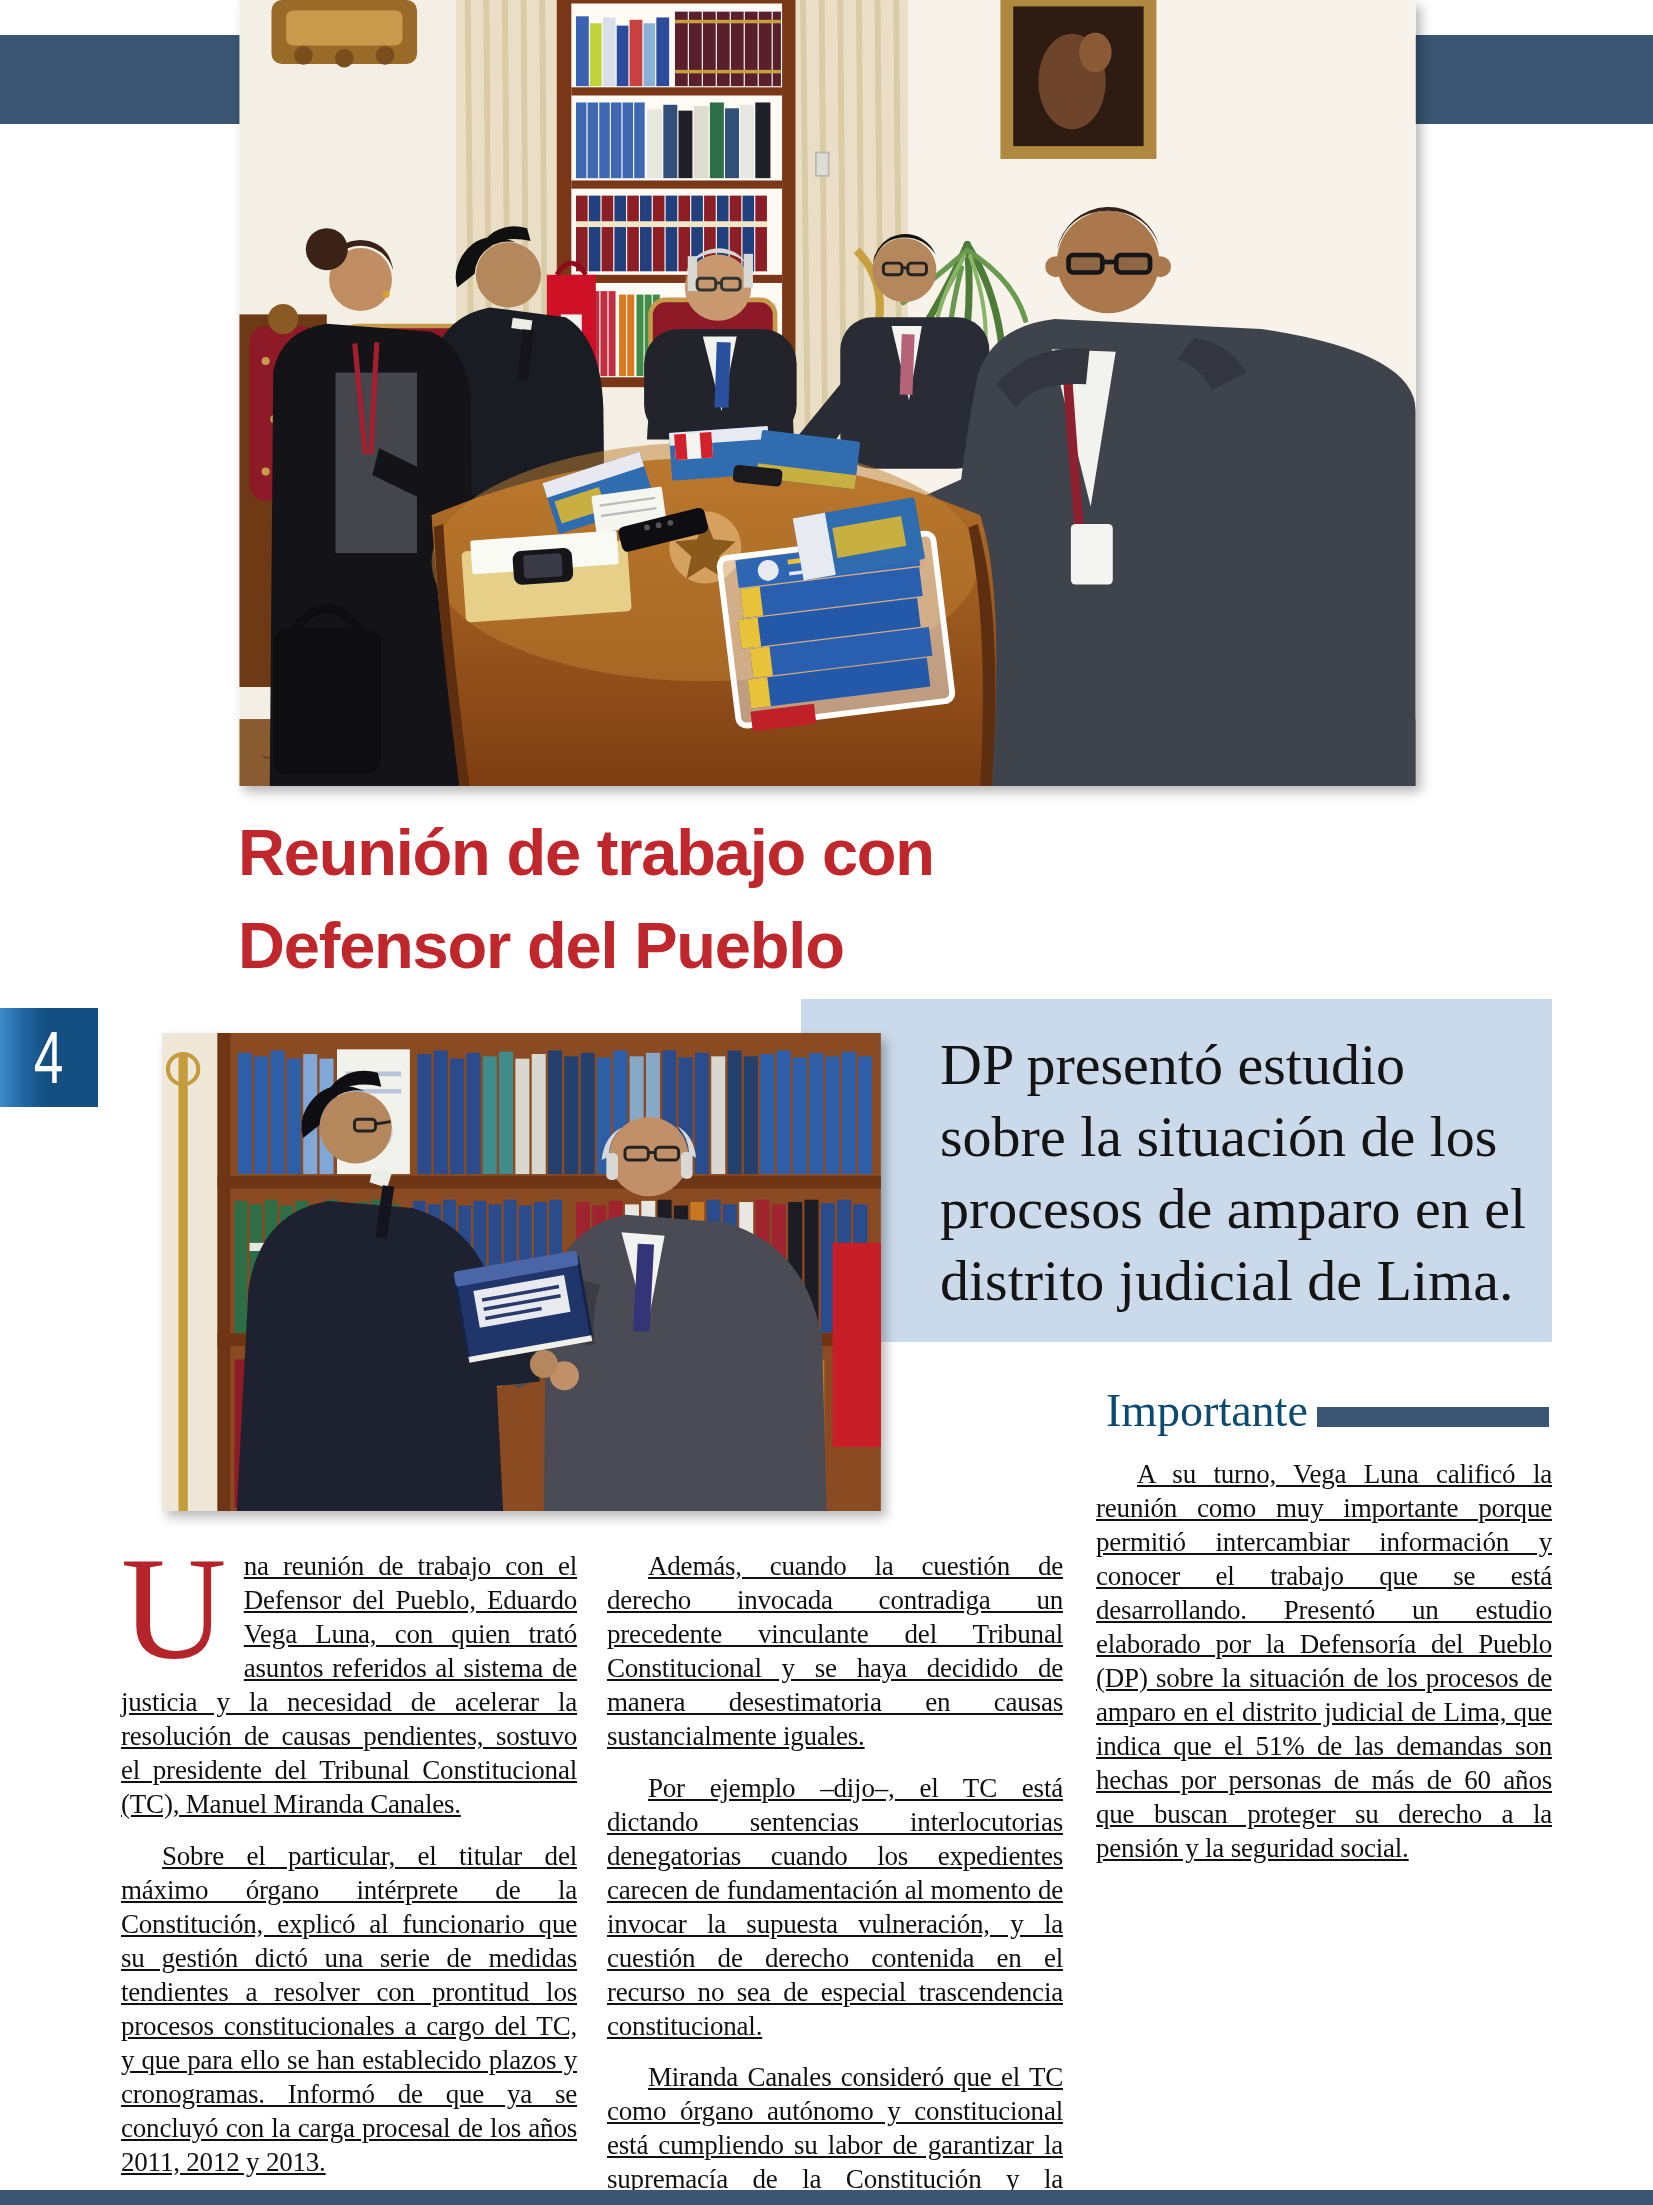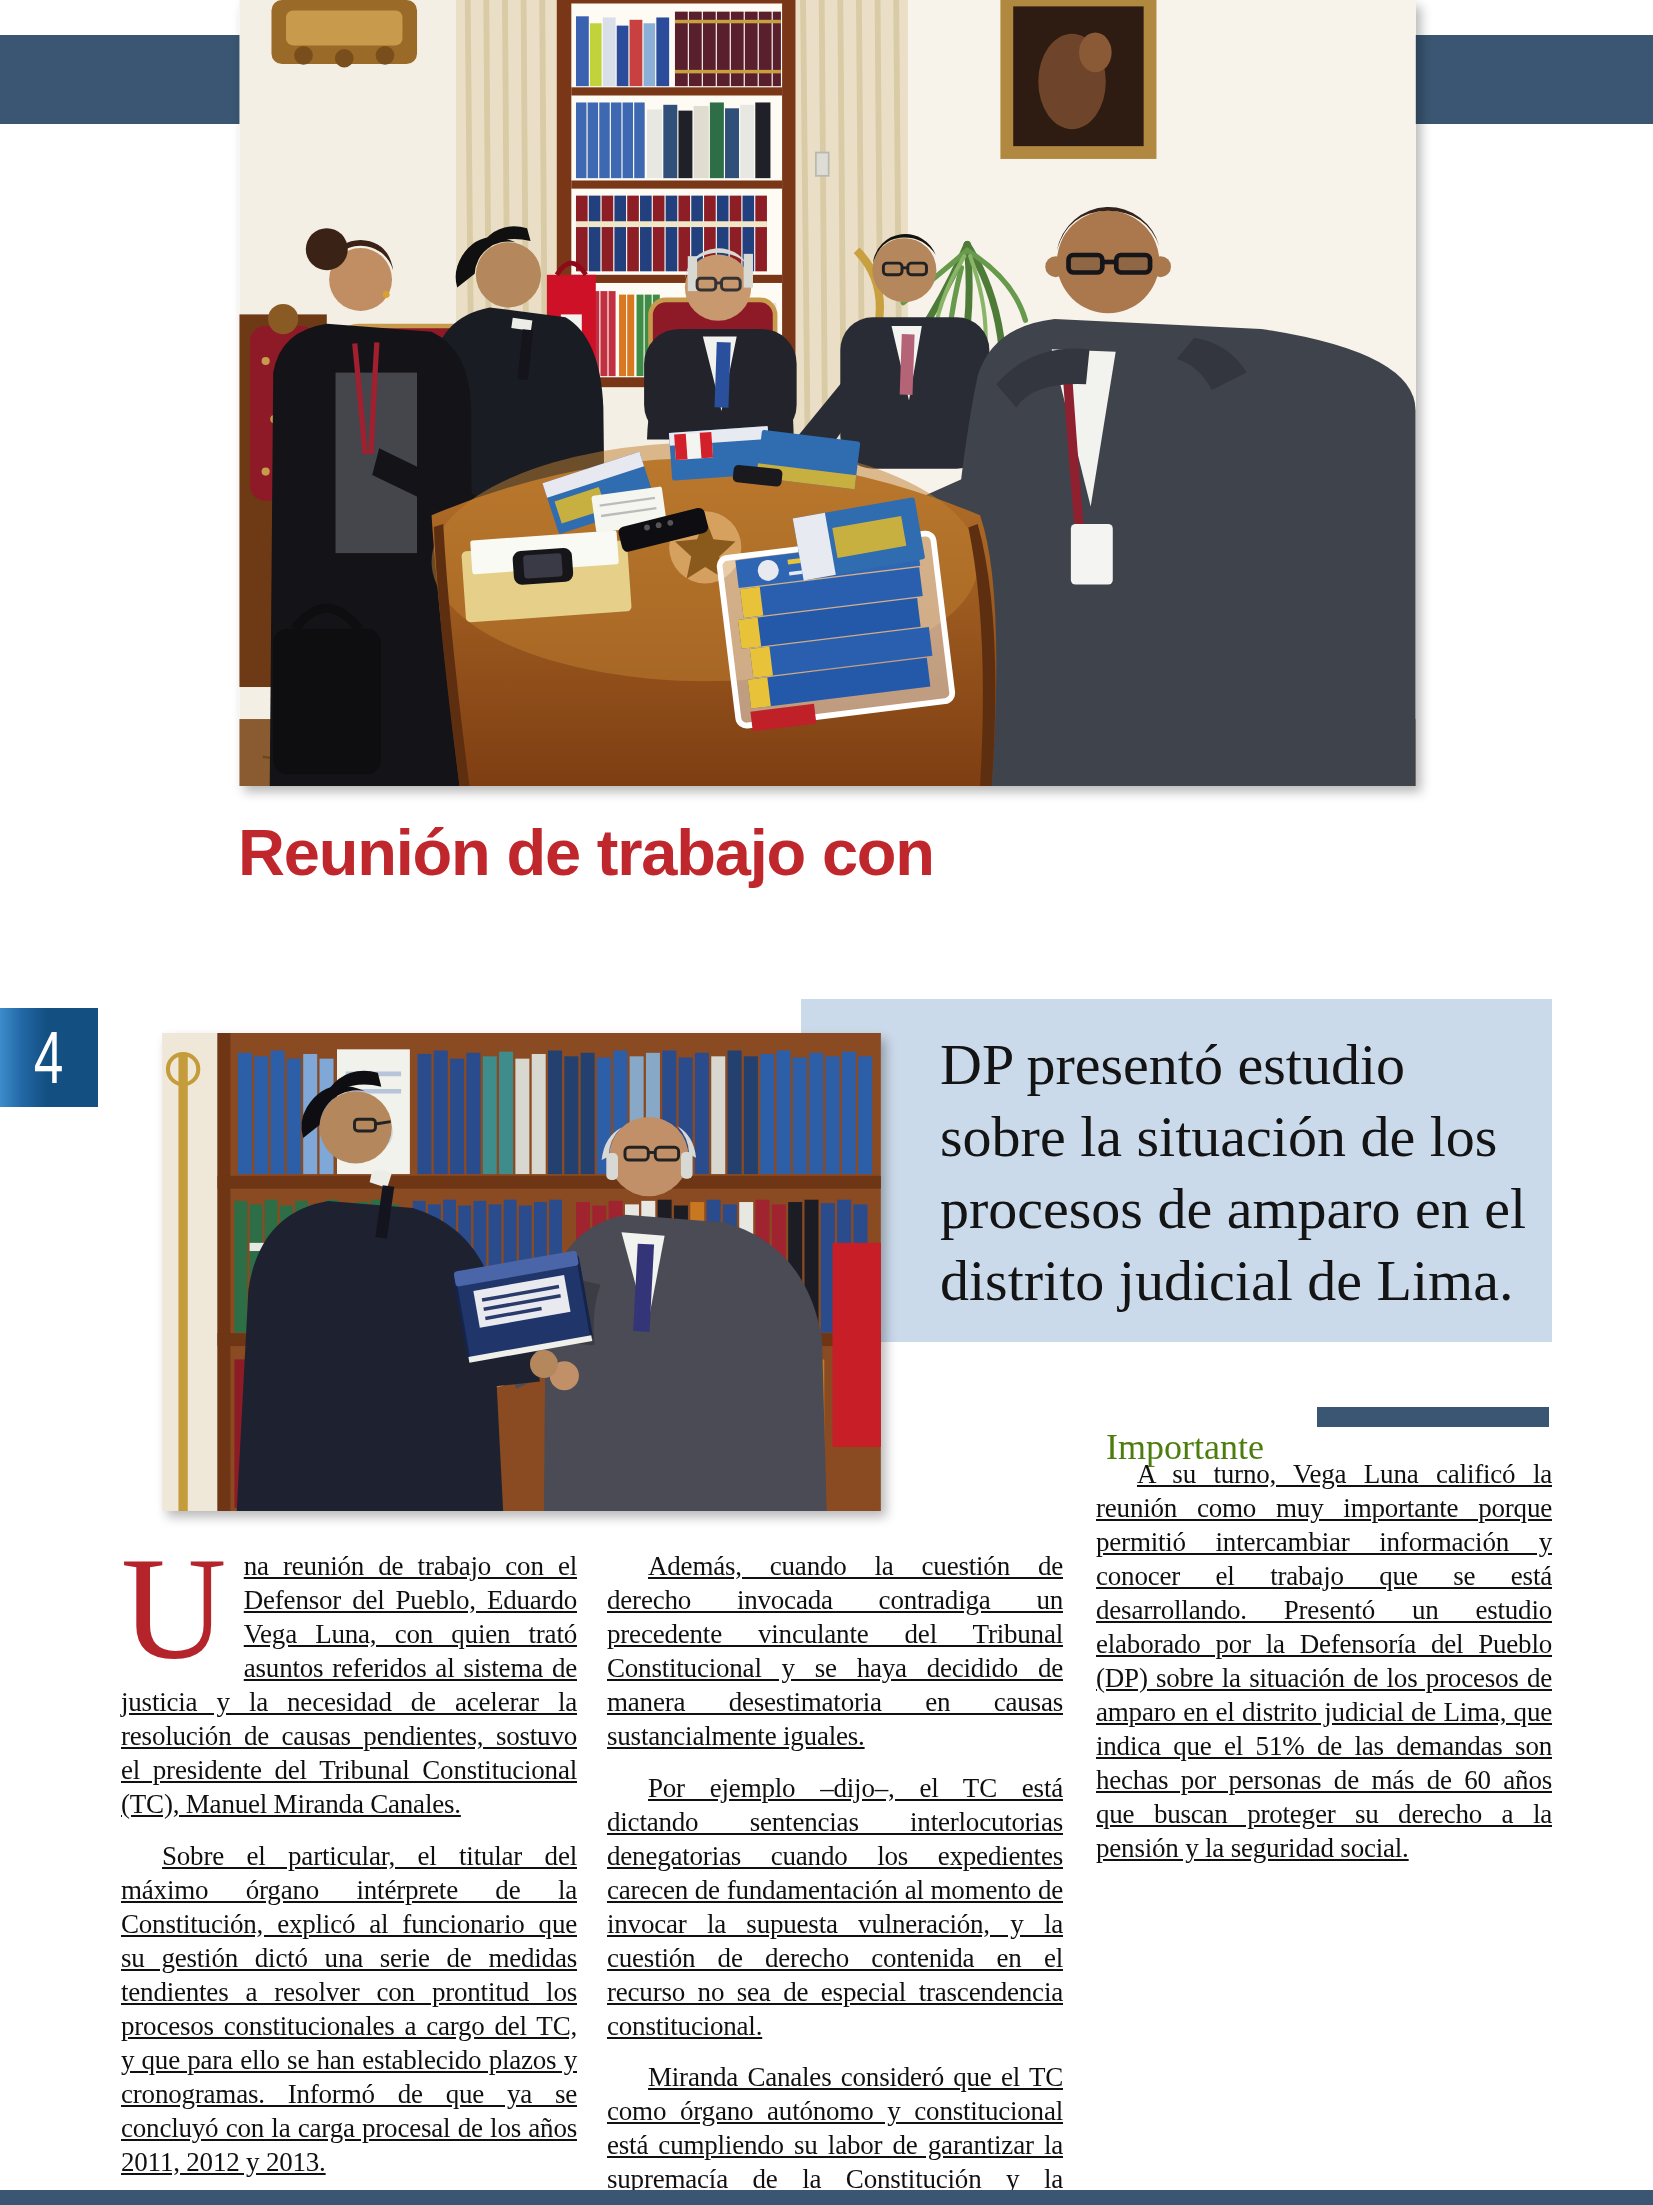--- a/index.html
+++ b/index.html
@@ -23,21 +23,21 @@
             background:linear-gradient(90deg,#3D8CCB 0%,#2268A6 22%,#134F81 48%,#134F81 100%);
             display:flex;align-items:center;justify-content:center;}
   .page-tab span{color:#fff;font-family:"Liberation Sans",sans-serif;font-size:74px;
             font-weight:400;transform:scaleX(.72);}
   
   .callout{position:absolute;left:801px;top:999px;width:751px;height:343px;background:#CBDAEB;z-index:1;}
   .callout-inner{position:absolute;left:139px;top:30px;width:589px;
             font-size:58px;line-height:72px;color:#141414;}
   
   .importante-row{position:absolute;left:1106px;top:1382px;width:446px;height:64px;}
-  .importante-label{position:absolute;left:0;top:0;font-size:36px;line-height:58px;color:#4d7c0f;margin-top:36px;}
+  .importante-label{position:absolute;left:0;top:0;font-size:46px;line-height:58px;color:#0c4a6e;}
   .importante-rule{position:absolute;left:211px;top:24.5px;width:232px;height:20px;background:#3A5672;}
   
   .col{position:absolute;width:456px;font-size:27px;line-height:34px;text-align:justify;
        letter-spacing:-0.2px;color:#101010;}
   .col p{margin:0 0 17.5px 0;text-indent:41px;text-decoration:underline;}
   .col p.no-indent{text-indent:0;}
   .col1{left:121px;top:1549px;}
   .col2{left:607px;top:1549px;}
   .col3{left:1096px;top:1457px;}
   .dropcap{float:left;color:#B5242B;font-size:146px;line-height:.78;
@@ -398,20 +398,21 @@
             <rect x="958" y="872" width="212" height="108" rx="4" fill="#2F6CB0"></rect>
             <rect x="958" y="872" width="56" height="108" fill="#E8EAF2"></rect>
             <rect x="1022" y="900" width="120" height="52" fill="#C8B040"></rect>
           </g>
       </g>
     </svg>
   </div>
 
   <div class="headline">
     <div>Reunión de trabajo con</div>
+    <div>Defensor del Pueblo</div>
   </div>
 
   <div class="page-tab">
     <span>4</span>
   </div>
 
   <div class="callout">
     <div class="callout-inner">
       <div>DP presentó estudio</div>
       <div>sobre la situación de los</div>

